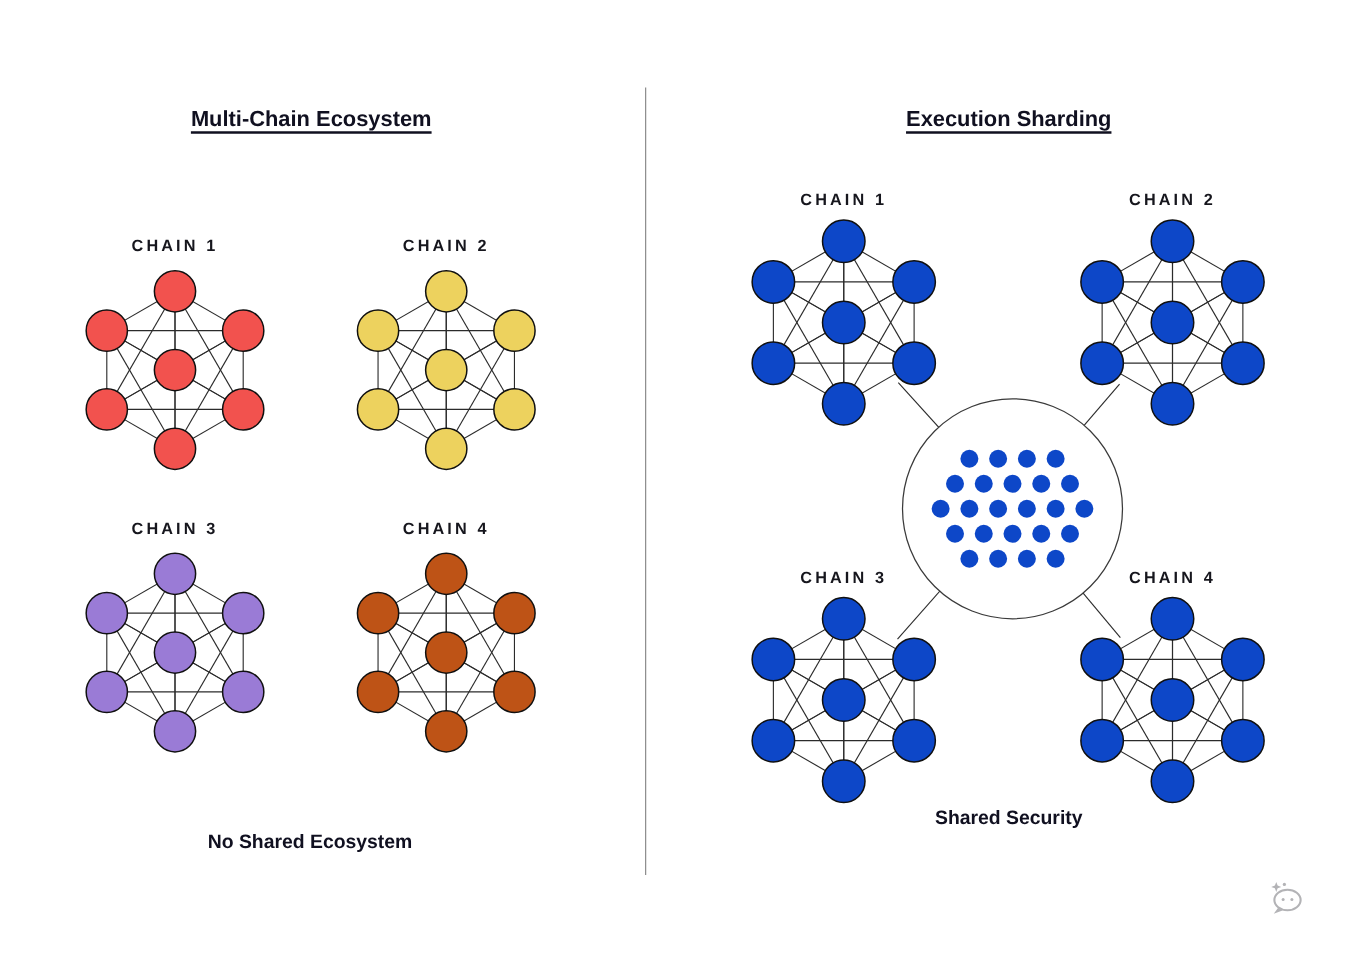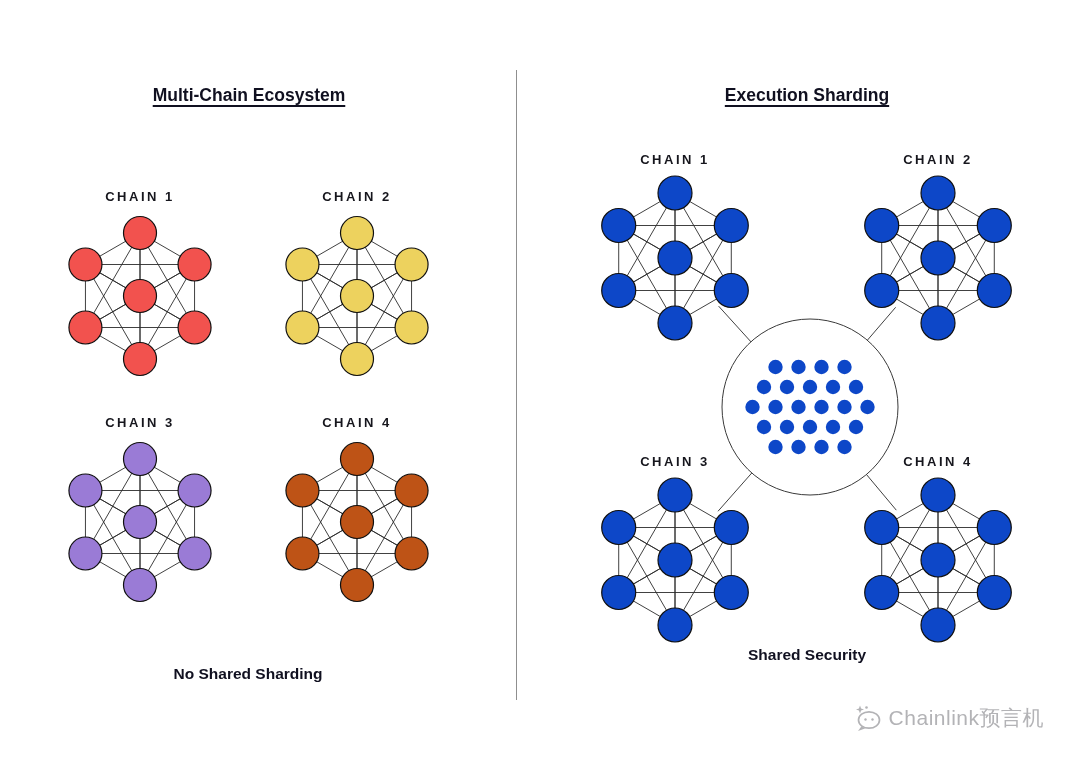--- a/index.html
+++ b/index.html
@@ -313,28 +313,27 @@
         <circle cx="411.55960043841964" cy="490.5" r="16.5" fill="#BE5316" stroke="#101010" stroke-width="1.2"></circle>
         <circle cx="411.55960043841964" cy="553.5" r="16.5" fill="#BE5316" stroke="#101010" stroke-width="1.2"></circle>
         <circle cx="357" cy="585" r="16.5" fill="#BE5316" stroke="#101010" stroke-width="1.2"></circle>
         <circle cx="302.44039956158036" cy="553.5" r="16.5" fill="#BE5316" stroke="#101010" stroke-width="1.2"></circle>
         <circle cx="302.44039956158036" cy="490.5" r="16.5" fill="#BE5316" stroke="#101010" stroke-width="1.2"></circle>
         <circle cx="357" cy="522" r="16.5" fill="#BE5316" stroke="#101010" stroke-width="1.2"></circle>
       </g>
       <text x="357" y="427" text-anchor="middle">CHAIN 4</text>
     </svg>
 
-  <div class="panel-caption left">No Shared Sharding</div>
+  <div class="panel-caption left">No Shared Ecosystem</div>
   <div class="panel-caption right">Shared Security</div>
 
   <div class="watermark">
     <svg width="32" height="28" viewBox="0 0 32 28">
       <path d="M9 1.5 l1.1 2.9 2.9 1.1 -2.9 1.1 -1.1 2.9 -1.1 -2.9 -2.9 -1.1 2.9 -1.1 z" fill="#b3b3b6"></path>
       <circle cx="15.5" cy="3.5" r="1.3" fill="#b3b3b6"></circle>
       <ellipse cx="18" cy="16" rx="10.5" ry="8.2" fill="none" stroke="#b3b3b6" stroke-width="1.7"></ellipse>
       <path d="M10.5 22.2 L7 27 L14 24.4 Z" fill="#b3b3b6"></path>
       <circle cx="14.5" cy="15.5" r="1.2" fill="#b3b3b6"></circle>
       <circle cx="21.5" cy="15.5" r="1.2" fill="#b3b3b6"></circle>
     </svg>
-    <span>Chainlink预言机</span>
   </div>
 
 </div>
 
 </body></html>

